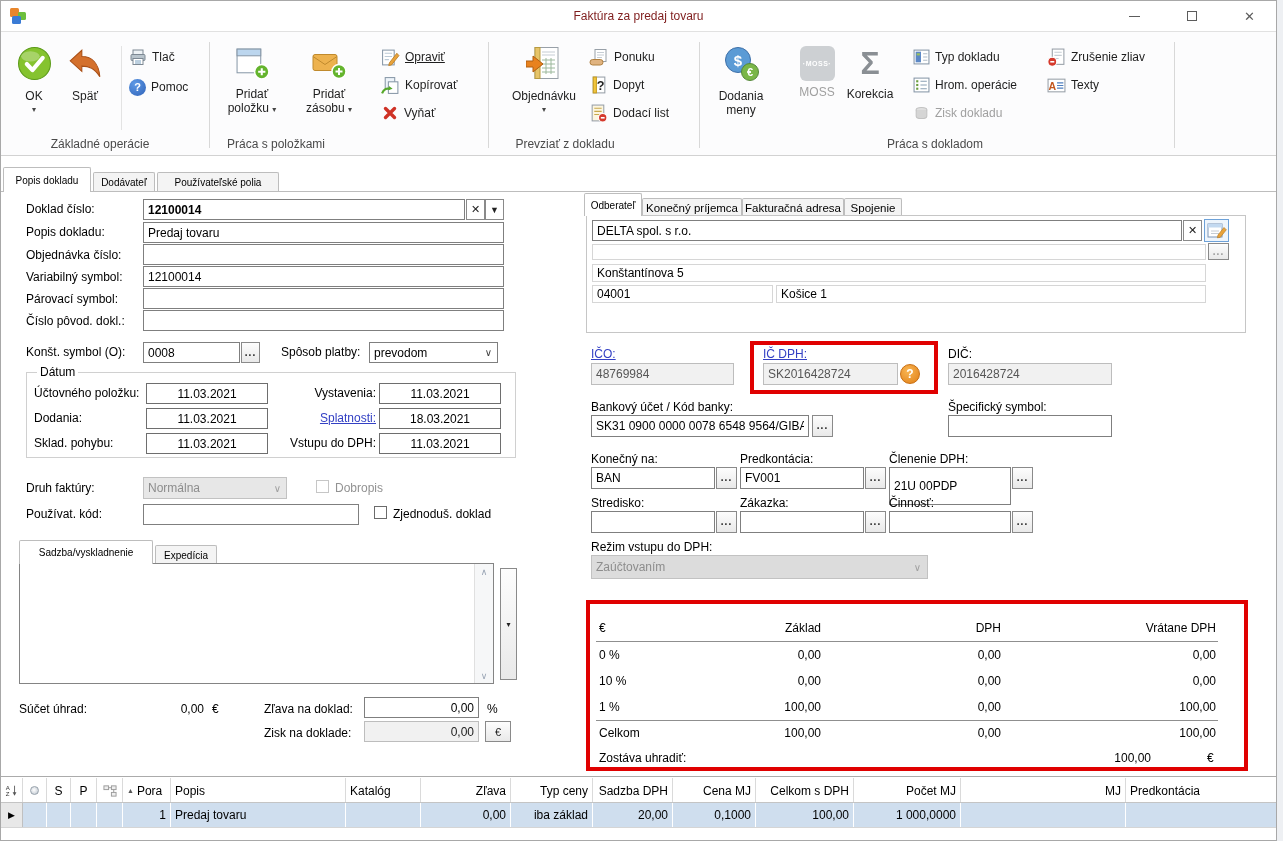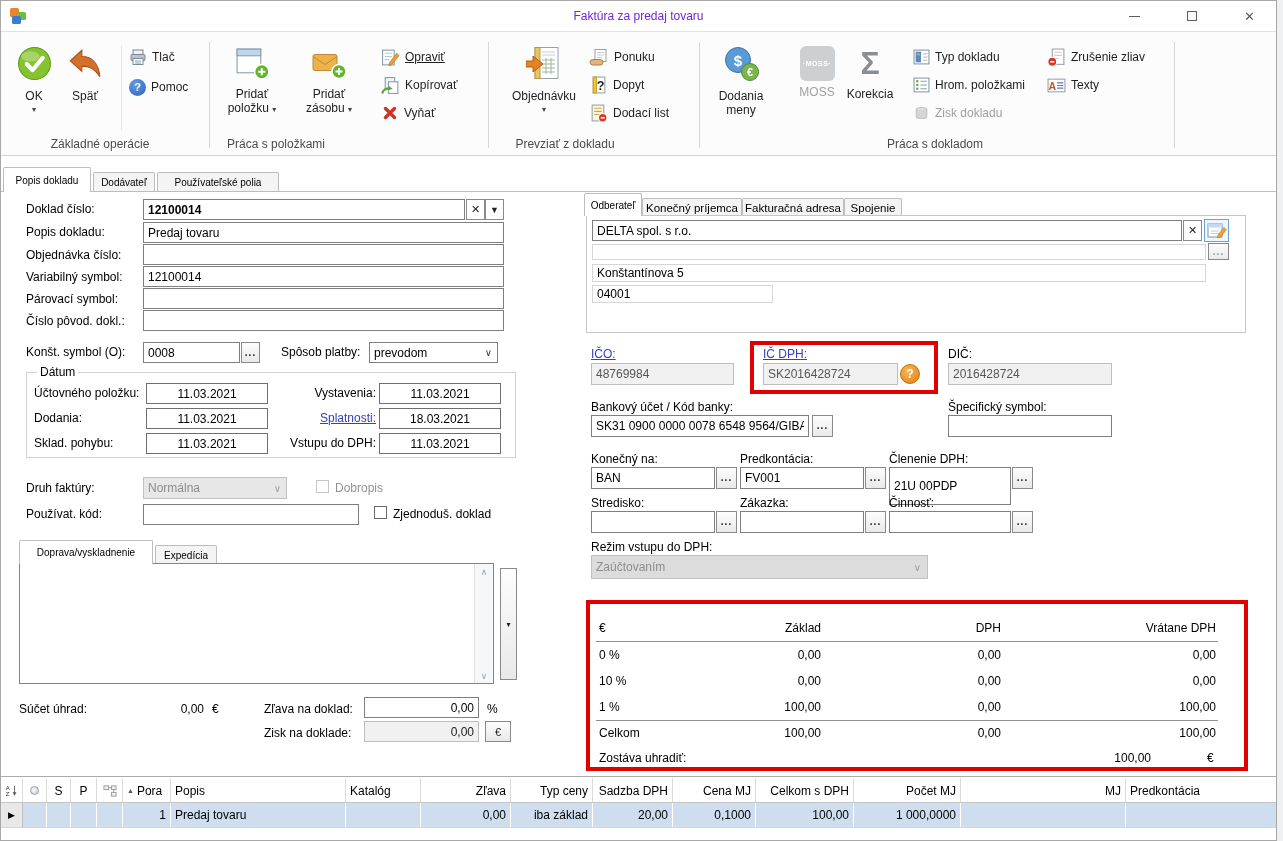--- a/index.html
+++ b/index.html
@@ -44,21 +44,21 @@
 <body>
 
 <div id="win">
 
   <div class="abs" style="left:0;top:0;width:1275px;height:30px;background:#fff">
     <svg class="abs" style="left:8px;top:6px" width="18" height="18" viewBox="0 0 18 18">
       <rect x="1" y="1" width="9" height="9" rx="1.5" fill="#e8862c"></rect>
       <rect x="9" y="5" width="8" height="8" rx="1.5" fill="#6cbf3c"></rect>
       <rect x="3" y="9" width="9" height="8" rx="1.5" fill="#3a7bd5"></rect>
     </svg>
-    <div class="lbl" style="left:0;top:9px;width:1275px;text-align:center;color:#6d28d9">Faktúra za predaj tovaru</div>
+    <div class="lbl" style="left:0;top:9px;width:1275px;text-align:center;color:#7f1d1d">Faktúra za predaj tovaru</div>
     <div class="wbtn" style="left:1111px">
         <div style="width:11px;height:1px;background:#5c5c5c"></div>
       </div>
     <div class="wbtn" style="left:1168px">
         <div style="width:10px;height:10px;border:1px solid #5c5c5c"></div>
       </div>
     <div class="wbtn" style="left:1226px;font-size:13px;color:#5c5c5c">
         <span>✕</span>
       </div>
   </div>
@@ -211,21 +211,21 @@
       <span>Typ dokladu</span>
     </div>
     <div class="rb-small" style="left:912px;top:42px">
       <svg width="17" height="16" viewBox="0 0 16 15">
         <rect x="1" y="1" width="14" height="13" fill="#fff" stroke="#8898a8"></rect>
         <rect x="3" y="3" width="2" height="2" fill="#6a9e3f"></rect>
           <rect x="3" y="6.5" width="2" height="2" fill="#6a9e3f"></rect>
           <rect x="3" y="10" width="2" height="2" fill="#6a9e3f"></rect>
         <path d="M7 4h6M7 7.5h6M7 11h6" stroke="#8aa0b4"></path>
       </svg>
-      <span>Hrom. položkami</span>
+      <span>Hrom. operácie</span>
     </div>
     <div class="rb-small dis-t" style="left:912px;top:70px">
       <svg width="17" height="16" viewBox="0 0 16 15">
         <ellipse cx="8" cy="4.5" rx="5" ry="2.2" fill="#e2e2e2" stroke="#c2c2c2"></ellipse>
         <path d="M3 4.5v6c0 1.2 2.2 2.2 5 2.2s5-1 5-2.2v-6" fill="#d5d5d5" stroke="#c2c2c2"></path>
       </svg>
       <span>Zisk dokladu</span>
     </div>
     <div class="rb-small" style="left:1046px;top:14px">
       <svg width="19" height="19" viewBox="0 0 18 18">
@@ -316,21 +316,21 @@
   </div>
   <div class="cb dis" style="left:315px;top:479px"></div>
   <div class="lbl gray" style="left:334px;top:481px">Dobropis</div>
 
   <div class="lbl" style="left:25px;top:507px">Používat. kód:</div>
   <input class="inp" style="left: 142px; top: 503px; width: 216px; height: 21px;" value="">
   <div class="cb" style="left:373px;top:505px"></div>
   <div class="lbl" style="left:392px;top:507px">Zjednoduš. doklad</div>
 
   <div class="tab on" style="left:18px;top:539px;width:134px;height:24px">
-      <span>Doprava/vyskladnenie</span>
+      <span>Sadzba/vyskladnenie</span>
     </div>
   <div class="tab" style="left:154px;top:544px;width:62px;height:19px">
       <span>Expedícia</span>
     </div>
   <div class="abs" style="left:18px;top:562px;width:475px;height:121px;border:1px solid #848484;background:#fff;z-index:2">
     <span></span>
     <div class="abs" style="right:0;top:0;width:19px;height:119px;background:#f6f7f8;border-left:1px solid #e0e0e0">
       <div style="text-align:center;color:#99a4b4;font-size:9px;margin-top:3px">∧</div>
       <div style="text-align:center;color:#99a4b4;font-size:9px;margin-top:94px">∨</div>
     </div>
@@ -376,20 +376,21 @@
       <path d="M4 9h8M4 11.5h8" stroke="#c6cdd4"></path>
       <path d="M11 13 L17 5.5 L19.3 7.8 L13.3 15.3 L10.4 15.8 Z" fill="#e9a33b" stroke="#b97d22" stroke-width="0.7"></path>
     </svg>
   </div>
   <input class="inp lite" style="left: 591px; top: 243px; width: 614px; height: 16px; z-index: 3;" value="">
   <div class="btn" style="left:1207px;top:242px;width:21px;height:17px;z-index:3">
       <span class="ell" style="color:#9a9a9a">...</span>
     </div>
   <input class="inp lite" style="left: 591px; top: 263px; width: 614px; height: 18px; z-index: 3;" value="Konštantínova 5">
   <input class="inp lite" style="left: 591px; top: 284px; width: 181px; height: 18px; z-index: 3;" value="04001">
+  <input class="inp lite" style="left: 775px; top: 284px; width: 430px; height: 18px; z-index: 3;" value="Košice 1">
 
   <div class="lbl link" style="left:590px;top:347px">IČO:</div>
   <div class="inp dis" style="left:590px;top:362px;width:143px;height:22px">48769984</div>
   <div class="lbl link" style="left:762px;top:347px">IČ DPH:</div>
   <div class="inp dis" style="left:762px;top:362px;width:135px;height:22px">SK2016428724</div>
   <div class="qmark" style="left:899px;top:363px">?</div>
   <div class="lbl" style="left:947px;top:347px">DIČ:</div>
   <div class="inp dis" style="left:947px;top:362px;width:164px;height:22px">2016428724</div>
 
   <div class="lbl" style="left:590px;top:400px">Bankový účet / Kód banky:</div>

